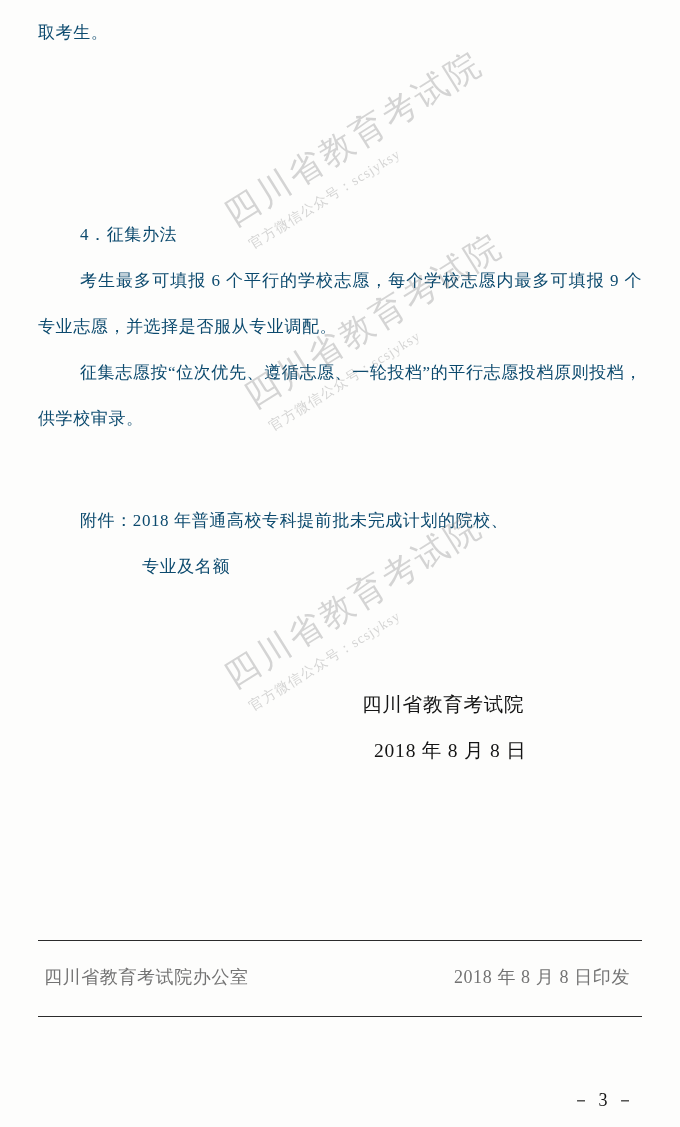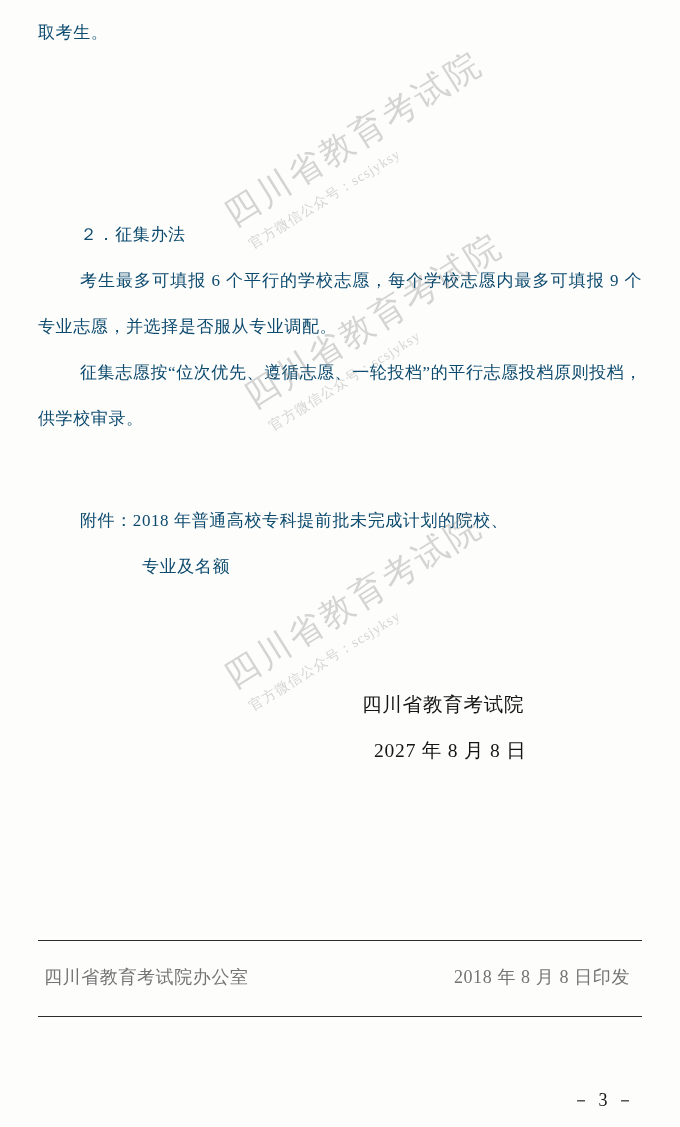--- a/index.html
+++ b/index.html
@@ -182,34 +182,34 @@
 </style>
 </head>
 <body>
 
 <div class="page">
   <div class="content">
 
     <p class="para p-top">取考生。</p>
 
 
-    <p class="para indent p3">２．征集办法</p>
+    <p class="para indent p3">4．征集办法</p>
 
     <p class="para indent p4">考生最多可填报 6 个平行的学校志愿，每个学校志愿内最多可填报 9 个专业志愿，并选择是否服从专业调配。</p>
 
     <p class="para indent p5">征集志愿按“位次优先、遵循志愿、一轮投档”的平行志愿投档原则投档，供学校审录。</p>
 
     <div class="attach">
       <p class="para line1">附件：2018 年普通高校专科提前批未完成计划的院校、</p>
       <p class="para line2">专业及名额</p>
     </div>
 
     <div class="signature">
       <div class="sig-line">四川省教育考试院</div>
-      <div class="sig-line date">2027 年 8 月 8 日</div>
+      <div class="sig-line date">2018 年 8 月 8 日</div>
     </div>
 
   </div>
 
   <div class="wm wm1">
     <span class="big">四川省教育考试院</span>
     <span class="small">官方微信公众号：scsjyksy</span>
   </div>
   <div class="wm wm2">
     <span class="big">四川省教育考试院</span>

